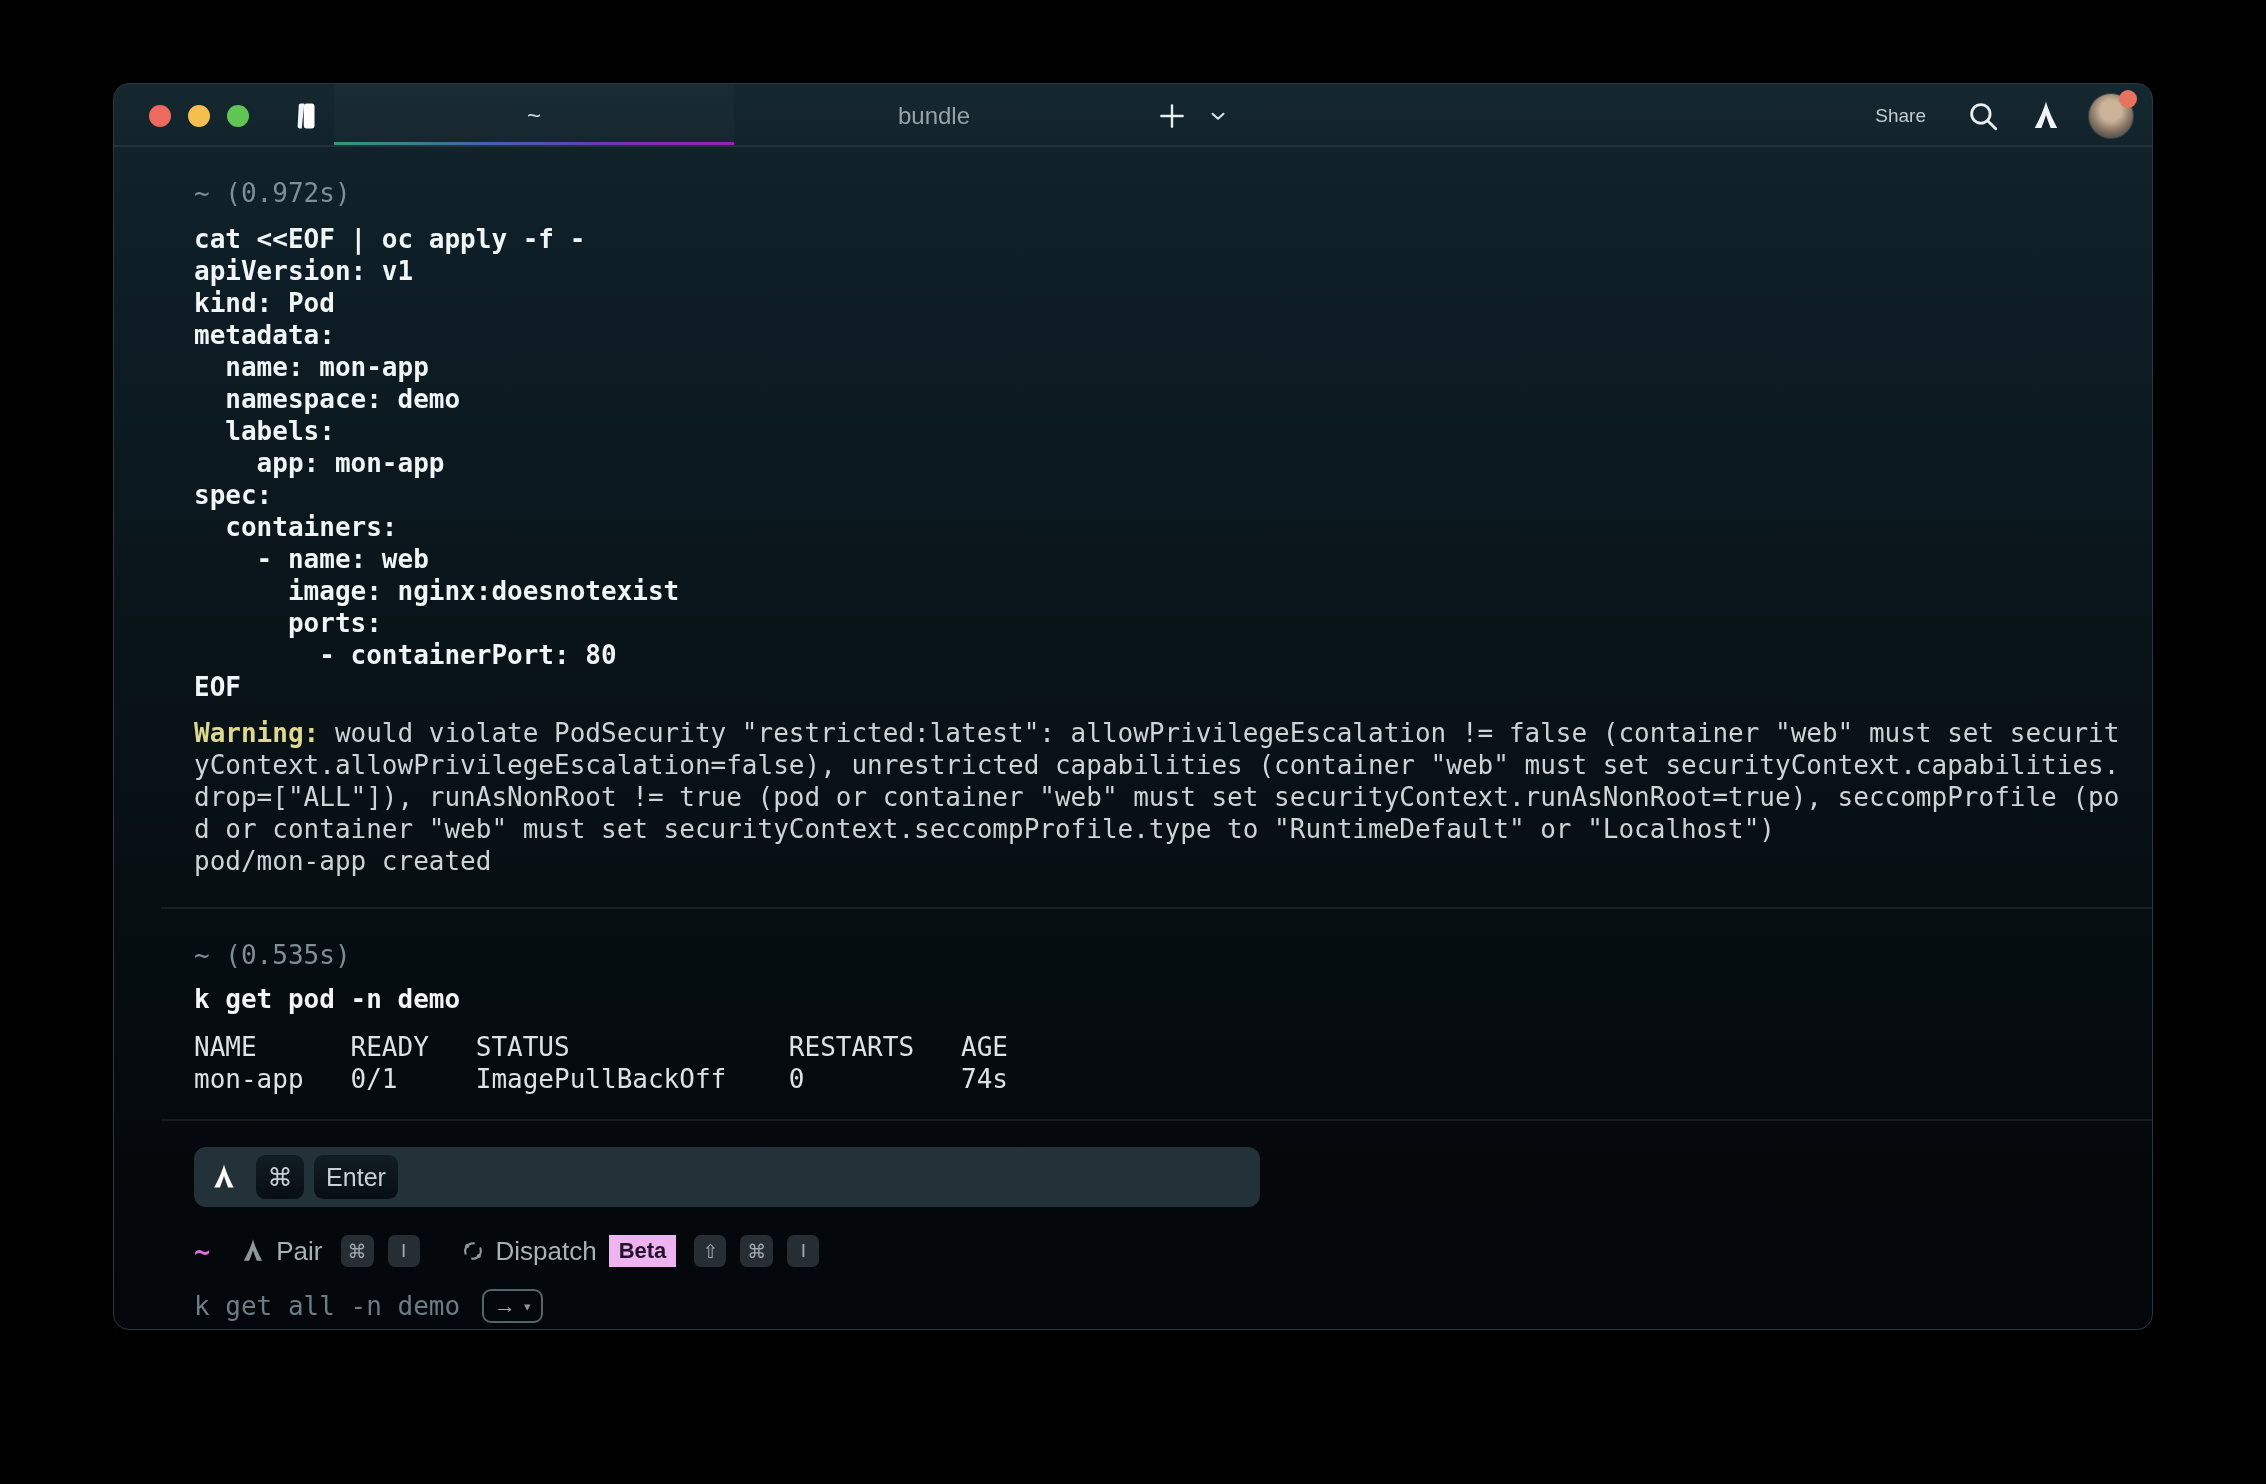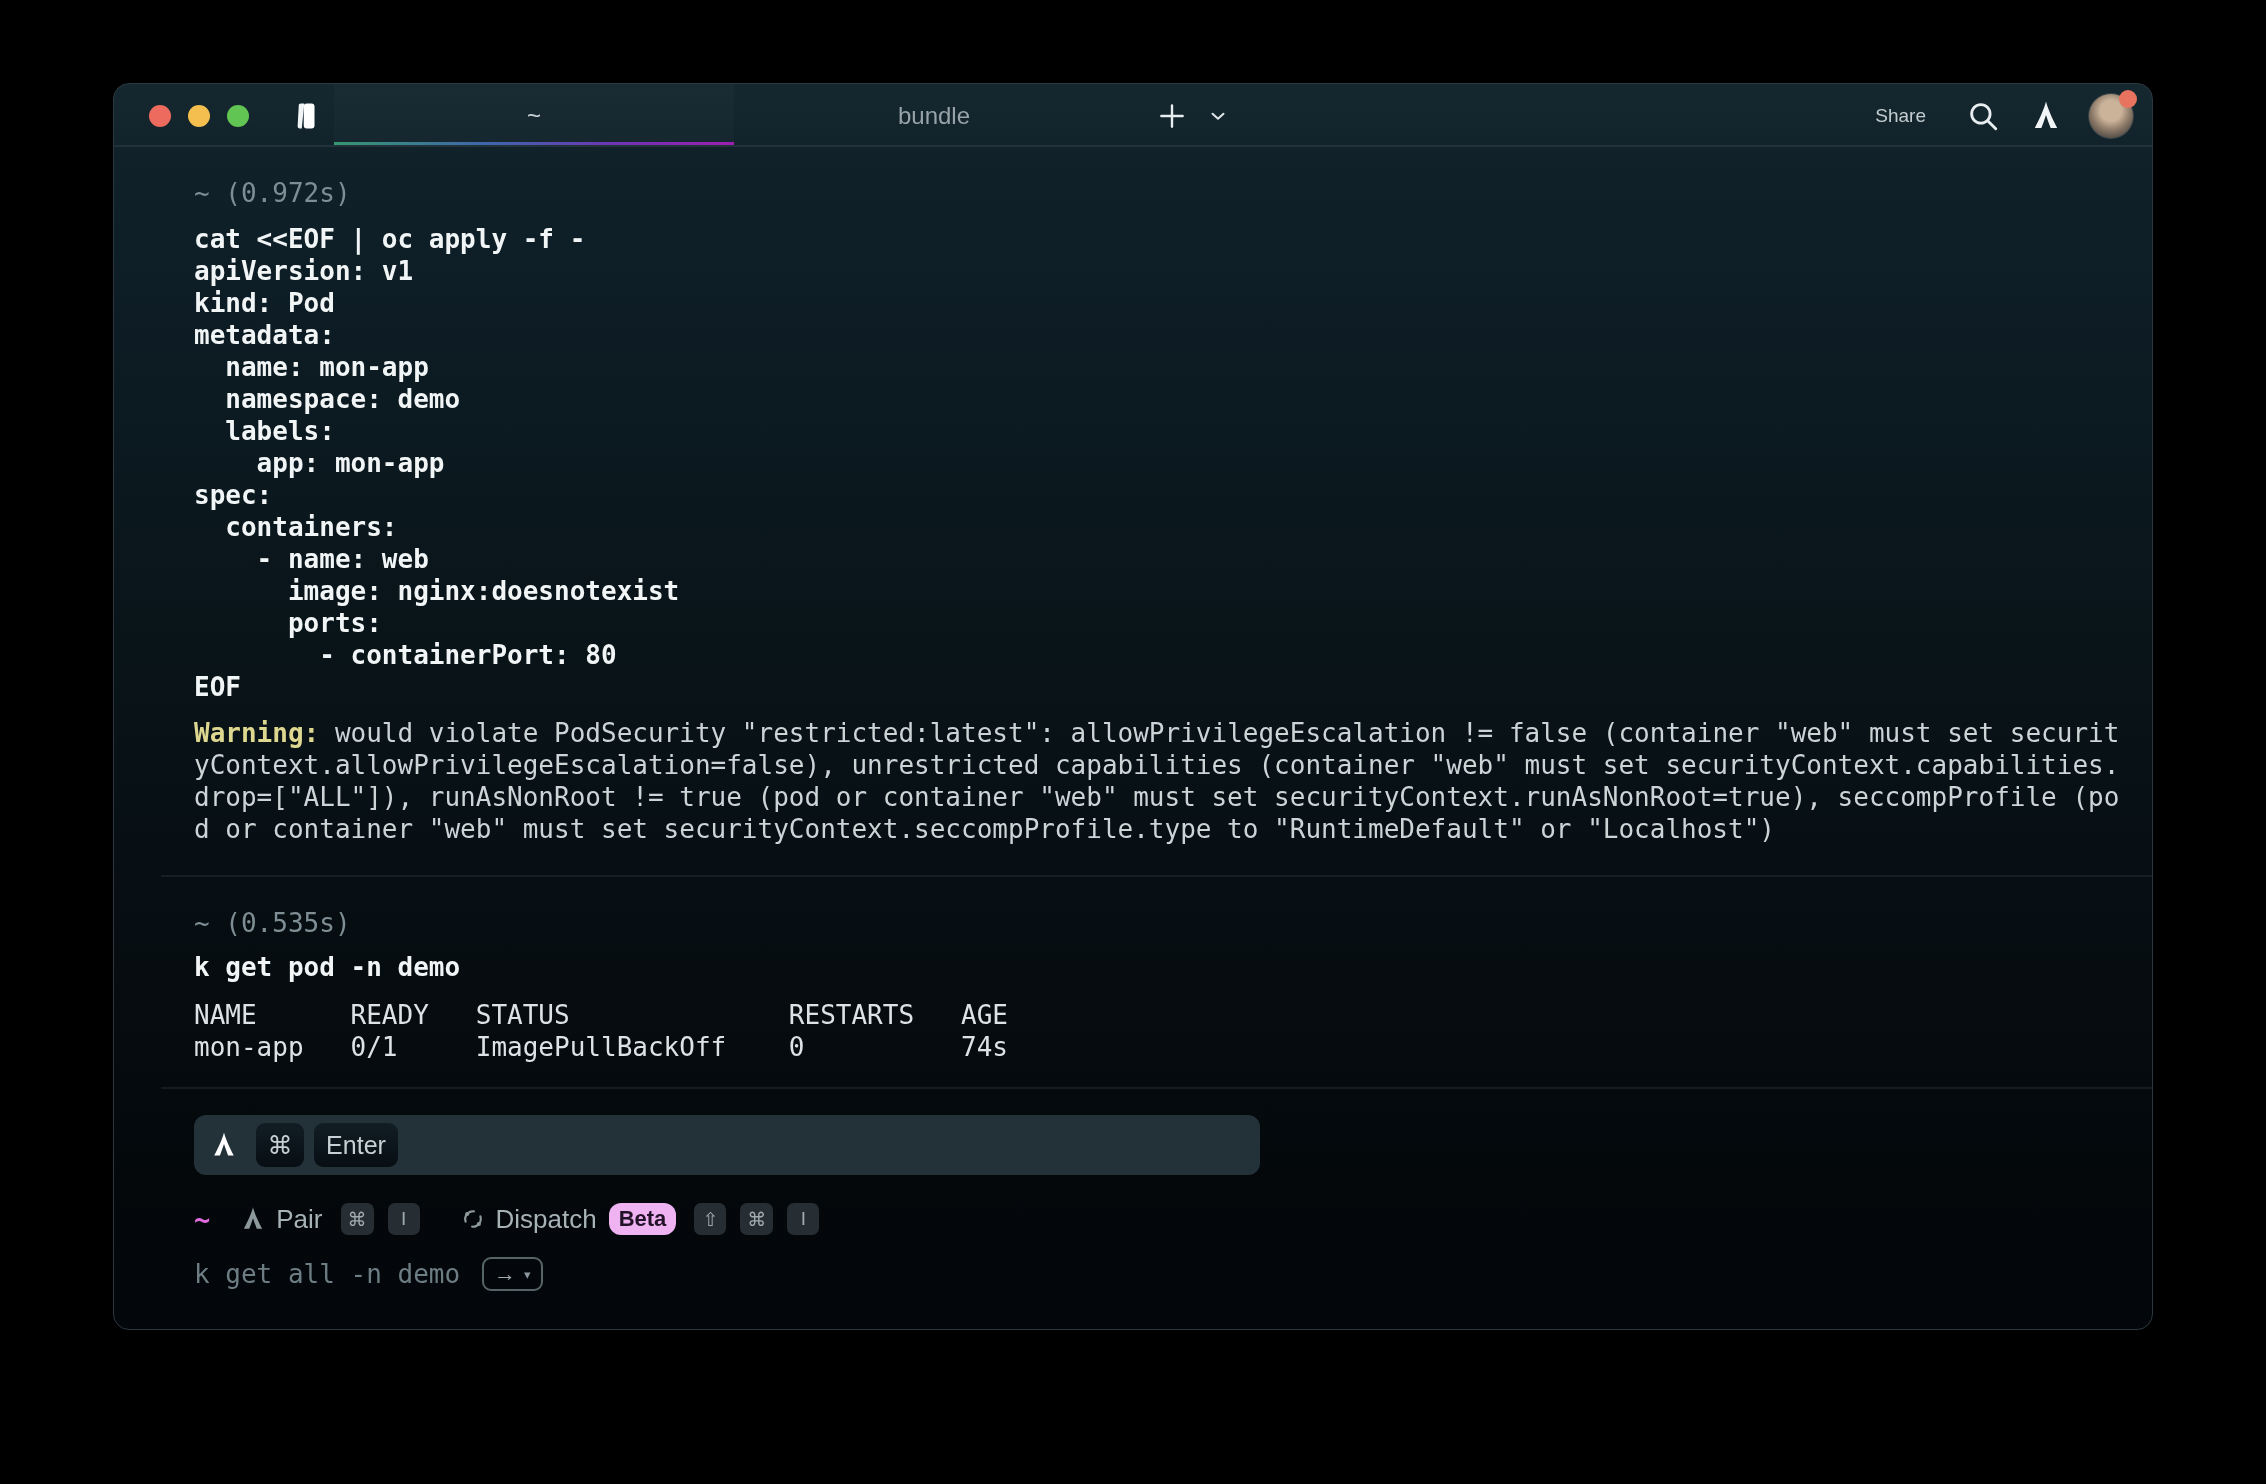--- a/index.html
+++ b/index.html
@@ -63,21 +63,21 @@
 
   
   .statusrow { margin-top:28px; display:flex; align-items:center; }
   .prompt-tilde { font-family:"DejaVu Sans Mono", monospace; font-size:27px; font-weight:bold; color:#e26be0; margin-right:30px; }
   .status-icon { width:26px; height:26px; margin-right:10px; }
   .status-label { font-size:26px; color:#a7b2b7; }
   .kbd { background:#262e34; border-radius:7px; min-width:32px; height:32px; padding:0 7px;
     display:flex; align-items:center; justify-content:center; color:#9fabb0; font-size:19px; }
   .gap-sm { margin-left:14px; } .gap-md { margin-left:18px; } .gap-lg { margin-left:40px; }
   .beta-badge { margin-left:12px; background:#efb3f1; color:#231329; font-size:22px; font-weight:bold;
-    border-radius:12px; padding:3px 10px; }
+    border-radius:0; padding:3px 10px; }
 
   
   .inputrow { margin-top:22px; display:flex; align-items:center; }
   .ghost { font-family:"DejaVu Sans Mono", monospace; font-size:26px; color:#6d7d84; white-space:pre; }
   .accept-badge { margin-left:22px; display:flex; align-items:center; gap:8px;
     border:2px solid #566468; border-radius:9px; height:34px; padding:0 10px;
     color:#9fabaf; font-size:22px; }
   .accept-caret { font-size:13px; color:#8b979c; }
 
   svg { display:block; }
@@ -158,20 +158,21 @@
   containers:
     - name: web
       image: nginx:doesnotexist
       ports:
         - containerPort: 80
 EOF</pre>
       <pre class="mono warn-wrap"><span class="warn-label">Warning:</span><span> would violate PodSecurity "restricted:latest": allowPrivilegeEscalation != false (container "web" must set securit
 yContext.allowPrivilegeEscalation=false), unrestricted capabilities (container "web" must set securityContext.capabilities.
 drop=["ALL"]), runAsNonRoot != true (pod or container "web" must set securityContext.runAsNonRoot=true), seccompProfile (po
 d or container "web" must set securityContext.seccompProfile.type to "RuntimeDefault" or "Localhost")</span></pre>
+      <pre class="mono out-line">pod/mon-app created</pre>
     </div>
 
     <div class="divider"></div>
 
     <div>
       <div class="mono blk-header"><span>~</span><span> </span><span>(0.535s)</span></div>
       <pre class="mono cmd" style="margin-top:12px;">k get pod -n demo</pre>
       <pre class="mono table-pre"><span>NAME      READY   STATUS              RESTARTS   AGE</span><span>
 </span><span>mon-app   0/1     ImagePullBackOff    0          74s</span></pre>
     </div>

